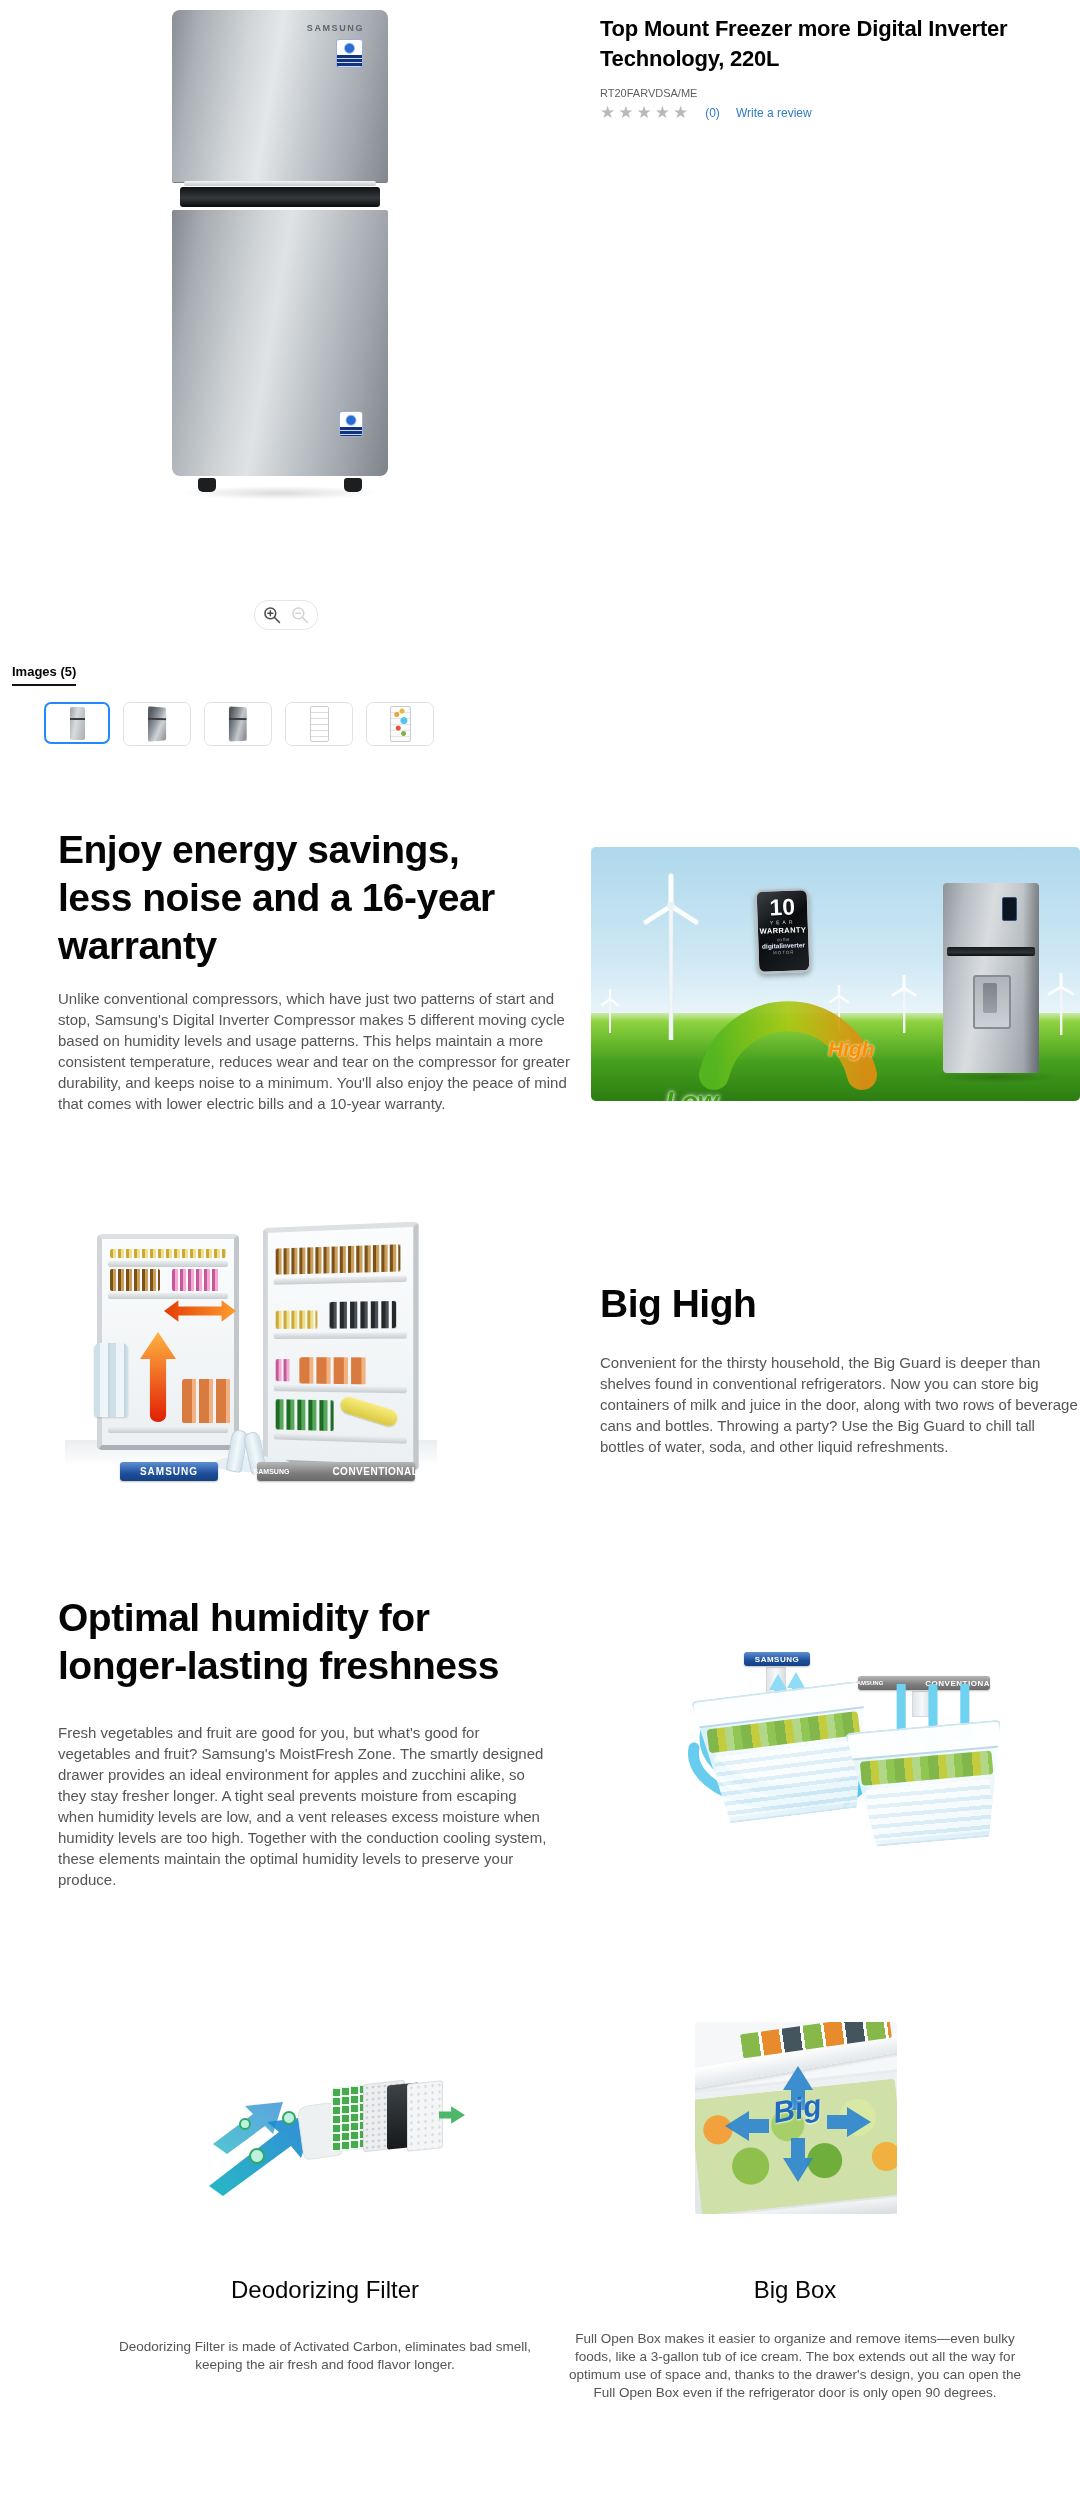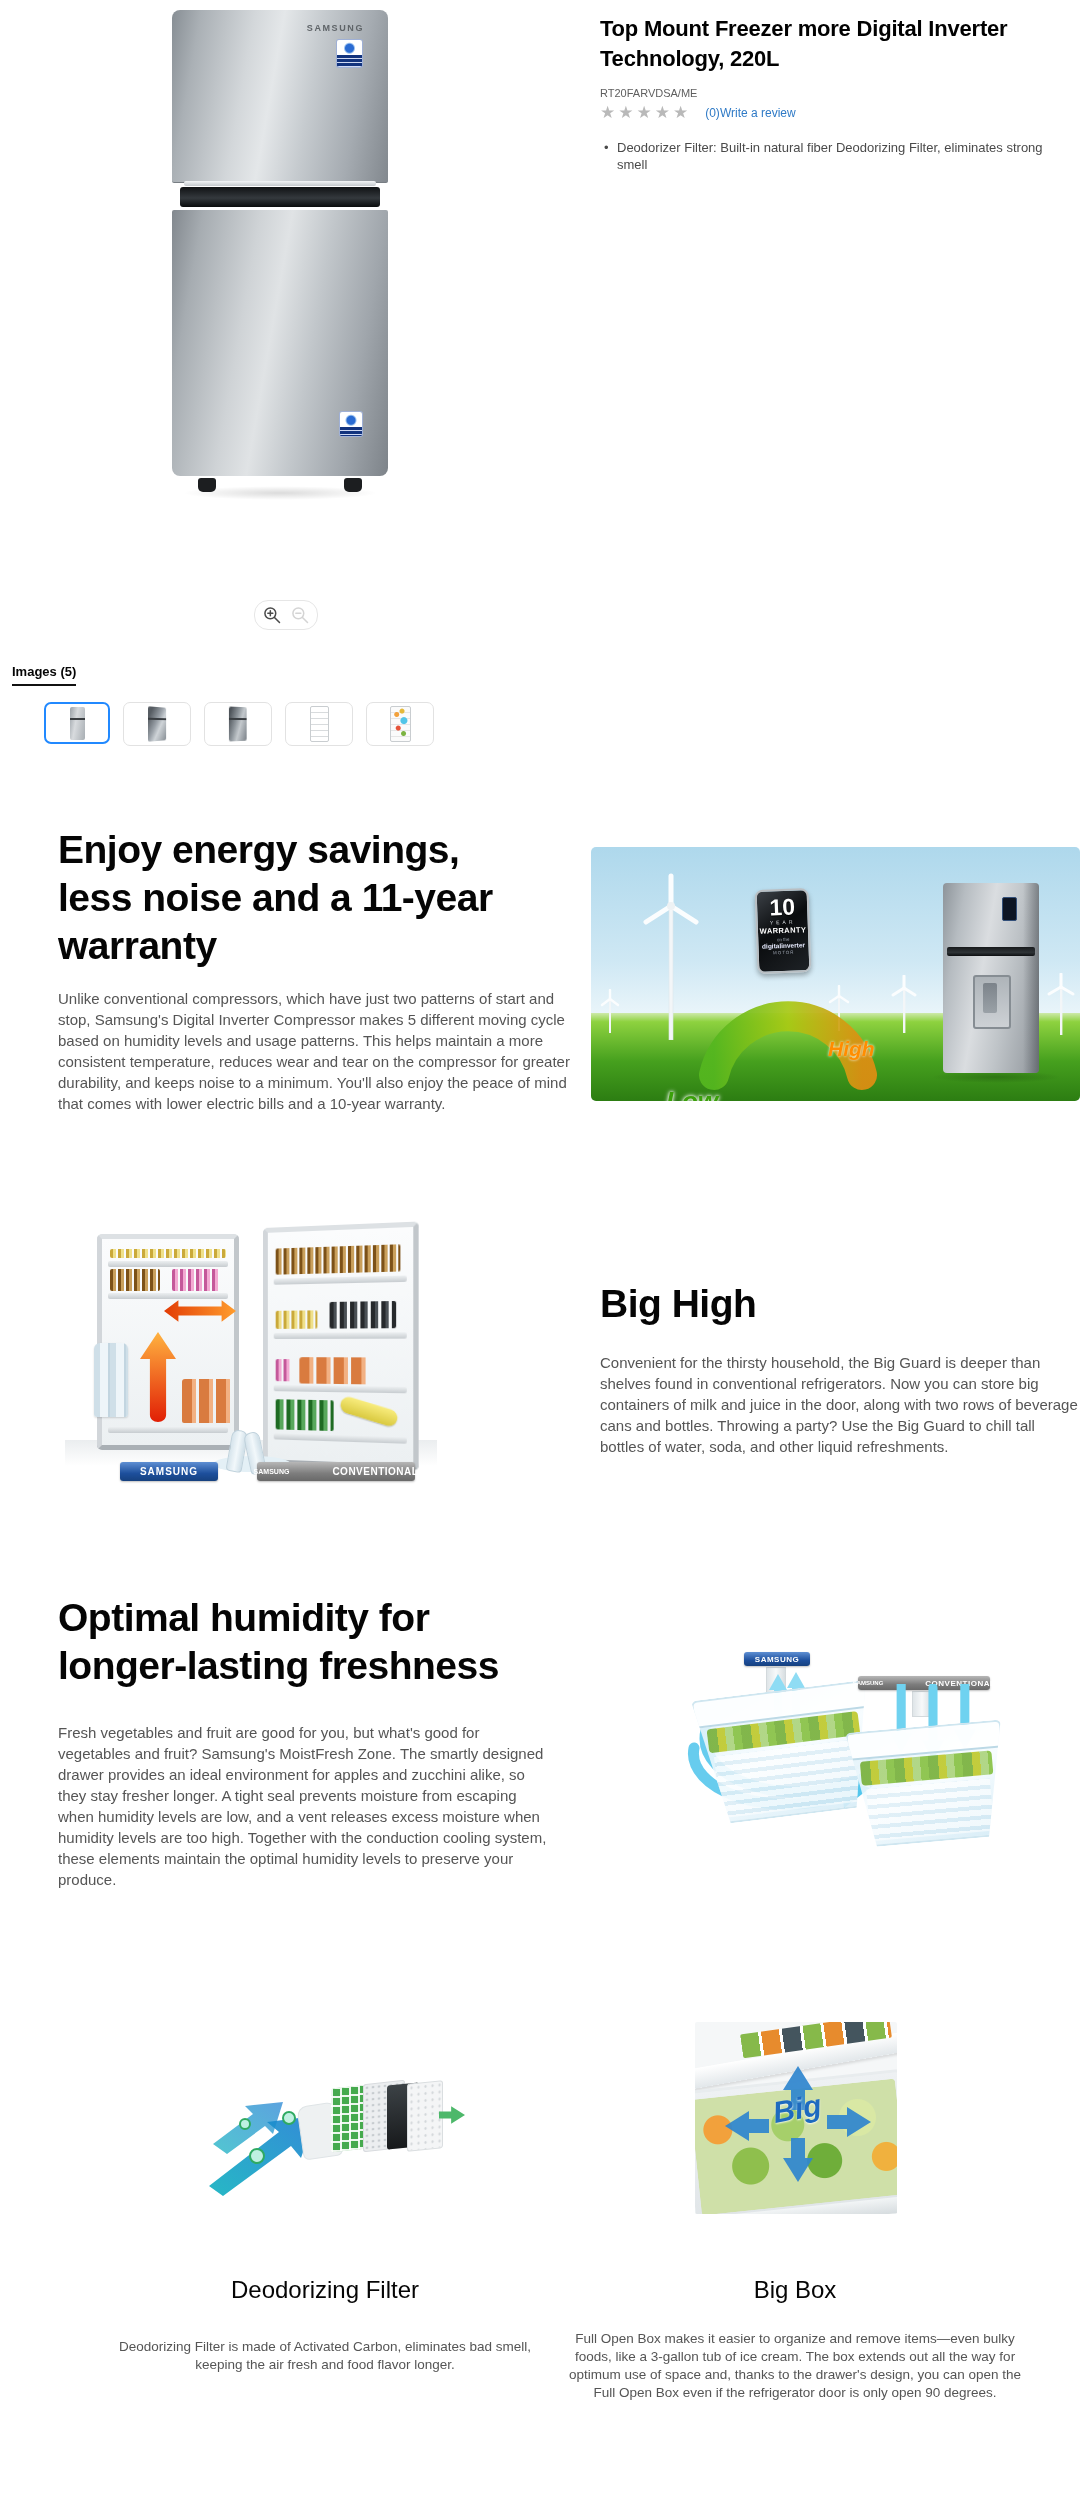--- a/index.html
+++ b/index.html
@@ -34,21 +34,21 @@
     border-radius:14px;background:#fff;display:flex;align-items:center;justify-content:space-evenly;}
   .zoom-pill button{border:none;background:none;padding:0;width:20px;height:20px;cursor:pointer;}
 
   .product-info{position:absolute;left:600px;top:14px;width:474px;}
   .p-title{font-size:22px;line-height:30px;font-weight:bold;color:#010101;margin:0;letter-spacing:-0.2px;}
   .p-sku{margin-top:13px;font-size:11px;color:#5f5f5f;}
   .rating-row{margin-top:3px;display:flex;align-items:center;}
   .stars{font-size:17px;letter-spacing:3px;color:#b9b9b9;}
   .rating-row a{font-size:12px;color:#2f7ac6;text-decoration:none;cursor:pointer;}
   .rating-row .count{margin-left:14px;}
-  .rating-row .write{}
+  .rating-row .write{margin-left:16px;}
   .bullets{margin:16px 0 0 0;padding:0;list-style:none;font-size:13px;line-height:17px;color:#4a4a4a;}
   .bullets li{position:relative;padding-left:17px;margin-bottom:6px;}
   .bullets li::before{content:"•";position:absolute;left:4px;top:0;color:#4a4a4a;}
 
   
   .gallery-label{position:absolute;left:12px;top:664px;font-size:13px;font-weight:bold;color:#050505;
     padding-bottom:5px;border-bottom:2px solid #111;cursor:pointer;}
   .thumbs{position:absolute;left:44px;top:702px;display:flex;gap:13px;}
   .thumb{width:68px;height:44px;border:1px solid #e2e2e2;border-radius:7px;background:#fff;
     display:flex;align-items:center;justify-content:center;padding:0;cursor:pointer;}
@@ -246,21 +246,20 @@
 
     <div class="product-info">
       <h1 class="p-title">Top Mount Freezer more Digital Inverter Technology, 220L</h1>
       <div class="p-sku">RT20FARVDSA/ME</div>
       <div class="rating-row">
         <span class="stars">★★★★★</span>
         <a class="count">(0)</a>
         <a class="write">Write a review</a>
       </div>
       <ul class="bullets">
-        <li>Deodorizer Filter: Built-in natural fiber Deodorizing Filter, eliminates strong smell</li>
       </ul>
     </div>
   </section>
 
   <section>
     <div class="gallery-label">Images (5)</div>
     <div class="thumbs">
       <button class="thumb active">
         <span class="mini mini-front"></span>
       </button>
@@ -274,21 +273,21 @@
         <span class="mini mini-open"></span>
       </button>
       <button class="thumb">
         <span class="mini mini-stocked"></span>
       </button>
     </div>
   </section>
 
   <section>
     <h2 class="feat-heading" style="left:58px;top:826px;width:545px;">Enjoy energy savings,
-less noise and a 11-year
+less noise and a 16-year
 warranty</h2>
     <p class="feat-body" style="left:58px;top:988px;width:532px;">Unlike conventional compressors, which have just two patterns of start and stop, Samsung's Digital Inverter Compressor makes 5 different moving cycle based on humidity levels and usage patterns. This helps maintain a more consistent temperature, reduces wear and tear on the compressor for greater durability, and keeps noise to a minimum. You'll also enjoy the peace of mind that comes with lower electric bills and a 10-year warranty.</p>
 
     <div class="energy-img">
       <div class="grass"></div>
       <svg class="turbine" style="left:50px;top:25px;" width="60" height="168" viewBox="0 0 60 168">
         <rect x="28" y="34" width="4" height="134" fill="#f3f6f8" stroke="#dde6ea" stroke-width="0.6"></rect>
         <g stroke="#fbfdfe" stroke-width="5" stroke-linecap="round">
           <line x1="30" y1="34" x2="30" y2="4"></line>
             <line x1="30" y1="34" x2="5" y2="50"></line>

